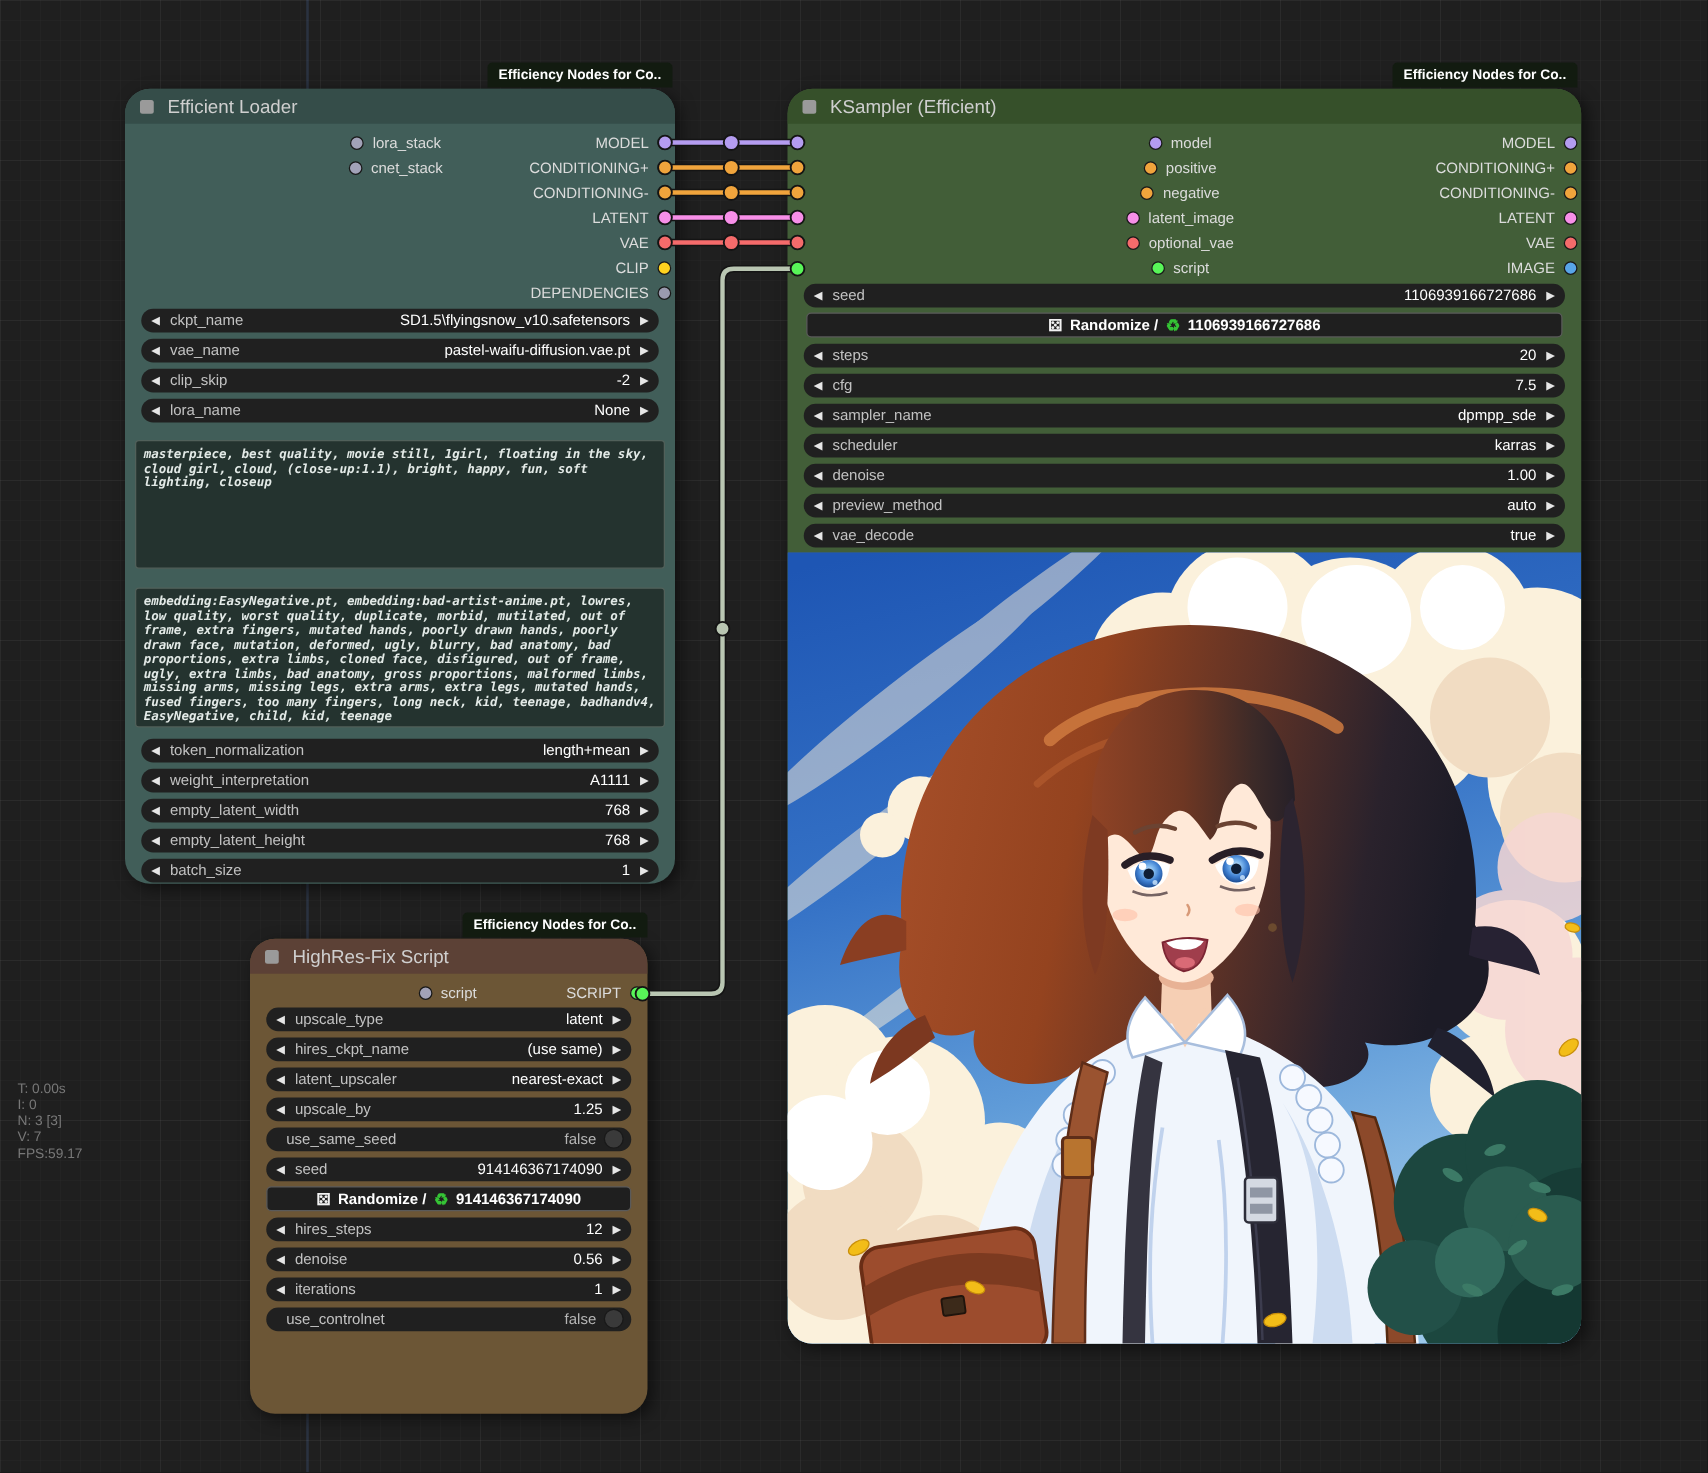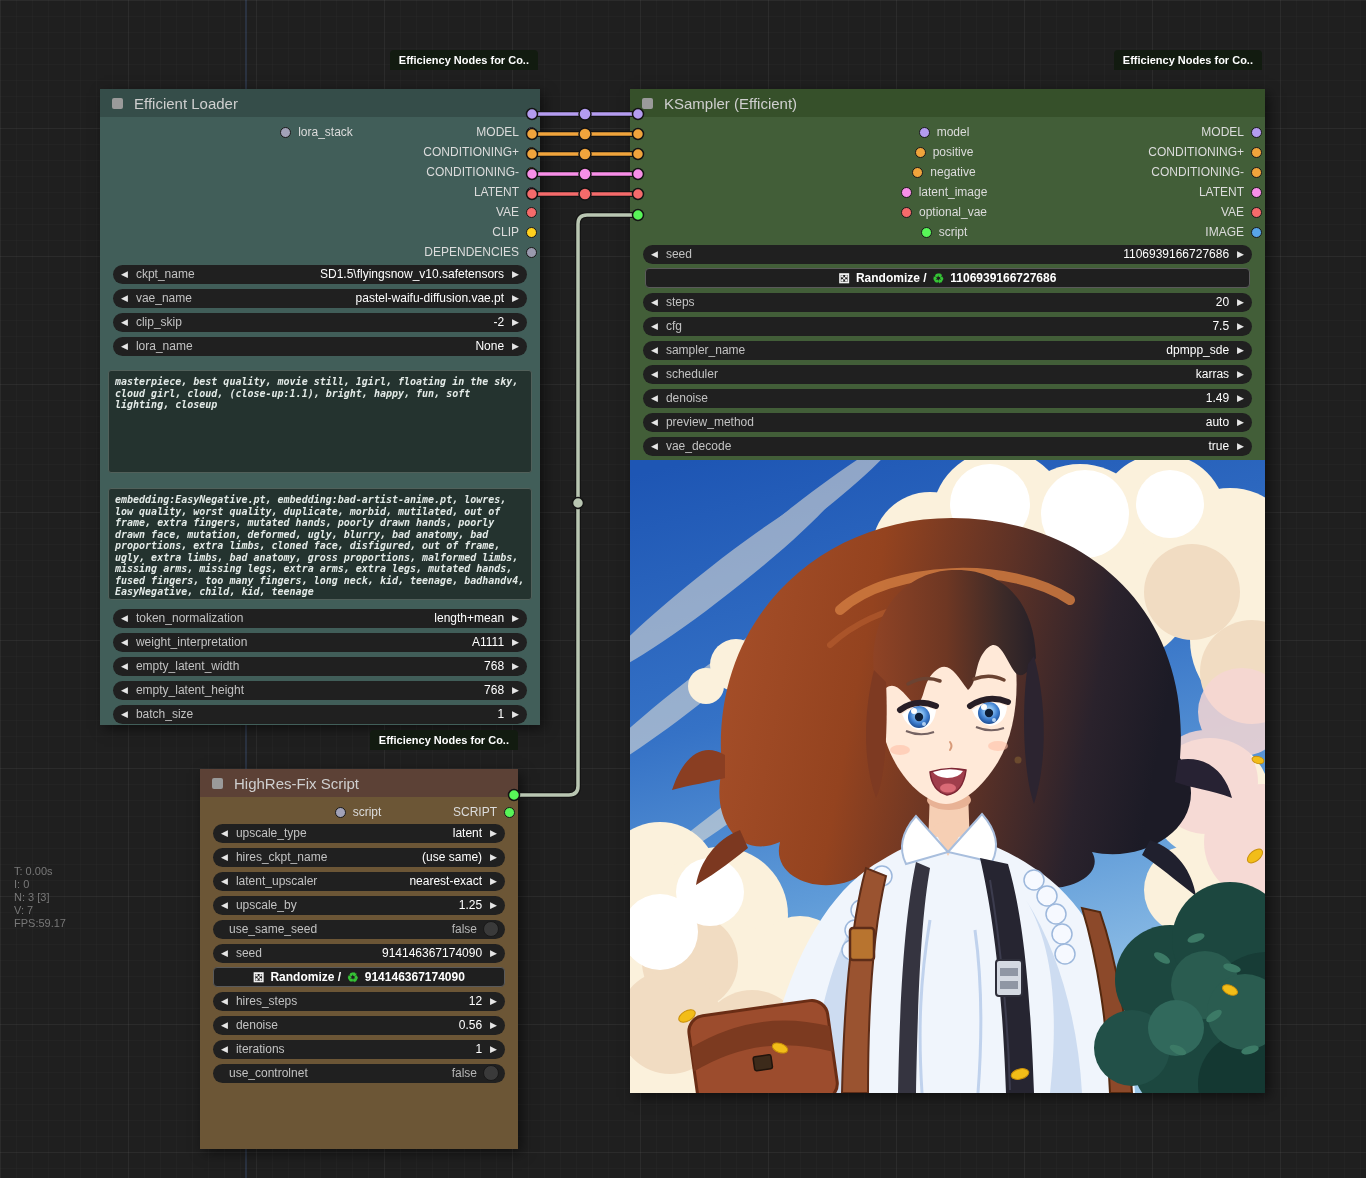--- a/index.html
+++ b/index.html
@@ -6,21 +6,21 @@
   .canvas{position:relative;width:1366px;height:1178px;overflow:hidden;
     font-family:"Liberation Sans",sans-serif;
     background-color:#1f1f1f;
     background-image:
       linear-gradient(rgba(255,255,255,0.035) 1px, transparent 1px),
       linear-gradient(90deg, rgba(255,255,255,0.035) 1px, transparent 1px),
       linear-gradient(rgba(255,255,255,0.016) 1px, transparent 1px),
       linear-gradient(90deg, rgba(255,255,255,0.016) 1px, transparent 1px);
     background-size:128px 128px,128px 128px,16px 16px,16px 16px;}
   .vline{position:absolute;left:245px;top:0;bottom:0;width:2px;background:rgba(90,130,200,0.20);z-index:1;}
-  .node{position:absolute;border-radius:0;box-shadow:4px 4px 12px rgba(0,0,0,0.5);z-index:3;overflow:hidden;margin-top:18px;}
+  .node{position:absolute;border-radius:20px;box-shadow:4px 4px 12px rgba(0,0,0,0.5);z-index:3;overflow:hidden;}
   .node-header{height:28px;display:flex;align-items:center;font-size:15px;color:#cfcfcf;}
   .collapse{width:11px;height:11px;border-radius:2px;background:#9a9a9a;margin:0 11px 0 12px;flex:none;}
   .node-loader{left:100px;top:71px;width:440px;height:636px;background:#415e59;}
   .node-loader .node-header{background:#354d49;}
   .node-ksampler{left:630px;top:71px;width:635px;height:1004px;background:#425e38;}
   .node-ksampler .node-header{background:#36502a;}
   .node-highres{left:200px;top:751px;width:318px;height:380px;background:#6c5636;}
   .node-highres .node-header{background:#5c4136;}
   .badge{position:absolute;height:20px;background:#121b10;border-radius:4px 4px 0 0;color:#fff;
     font-weight:bold;font-size:11px;display:flex;align-items:center;padding:0 9px;z-index:4;white-space:nowrap;}
@@ -64,20 +64,24 @@
 
   <div class="node node-loader">
     <div class="node-header">
       <span class="collapse"></span>
       <span>Efficient Loader</span>
     </div>
     <div class="prow in" style="top:33px">
       <span class="pdot" style="background: rgb(162, 162, 184);"></span>
       <span class="plabel">lora_stack</span>
     </div>
+    <div class="prow in" style="top:53px">
+      <span class="pdot" style="background: rgb(162, 162, 184);"></span>
+      <span class="plabel">cnet_stack</span>
+    </div>
     <div class="prow out" style="top:33px">
       <span class="plabel">MODEL</span>
       <span class="pdot" style="background: rgb(180, 156, 240);"></span>
     </div>
     <div class="prow out" style="top:53px">
       <span class="plabel">CONDITIONING+</span>
       <span class="pdot" style="background: rgb(240, 164, 60);"></span>
     </div>
     <div class="prow out" style="top:73px">
       <span class="plabel">CONDITIONING-</span>
@@ -246,21 +250,21 @@
     </div>
     <div class="w kw" style="top:275.5px">
       <span class="arr">◀</span>
       <span class="wl">scheduler</span>
       <span class="wv">karras</span>
       <span class="arr">▶</span>
     </div>
     <div class="w kw" style="top:299.5px">
       <span class="arr">◀</span>
       <span class="wl">denoise</span>
-      <span class="wv">1.49</span>
+      <span class="wv">1.00</span>
       <span class="arr">▶</span>
     </div>
     <div class="w kw" style="top:323.5px">
       <span class="arr">◀</span>
       <span class="wl">preview_method</span>
       <span class="wv">auto</span>
       <span class="arr">▶</span>
     </div>
     <div class="w kw" style="top:347.5px">
       <span class="arr">◀</span>

